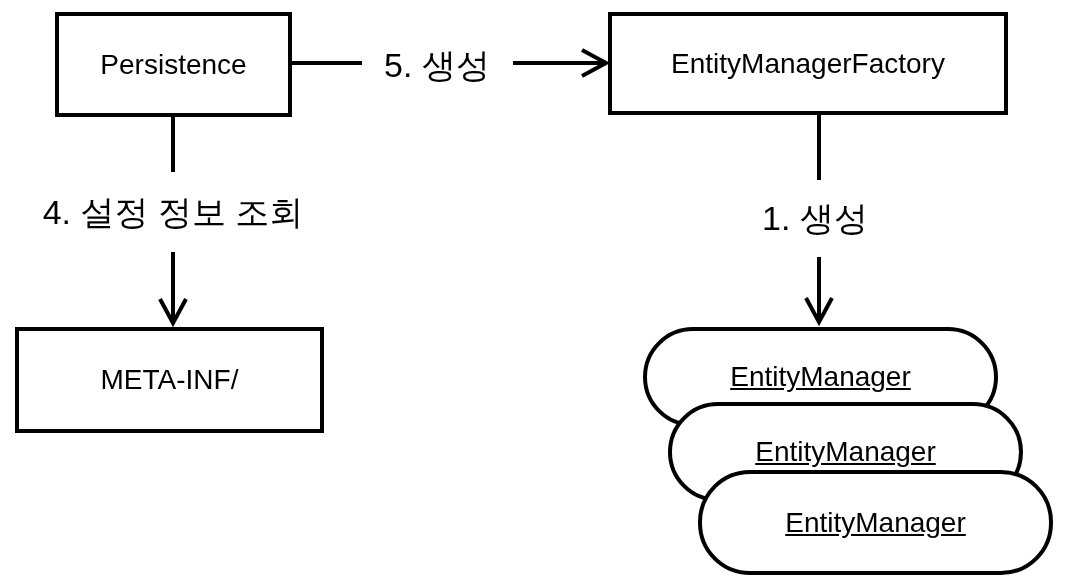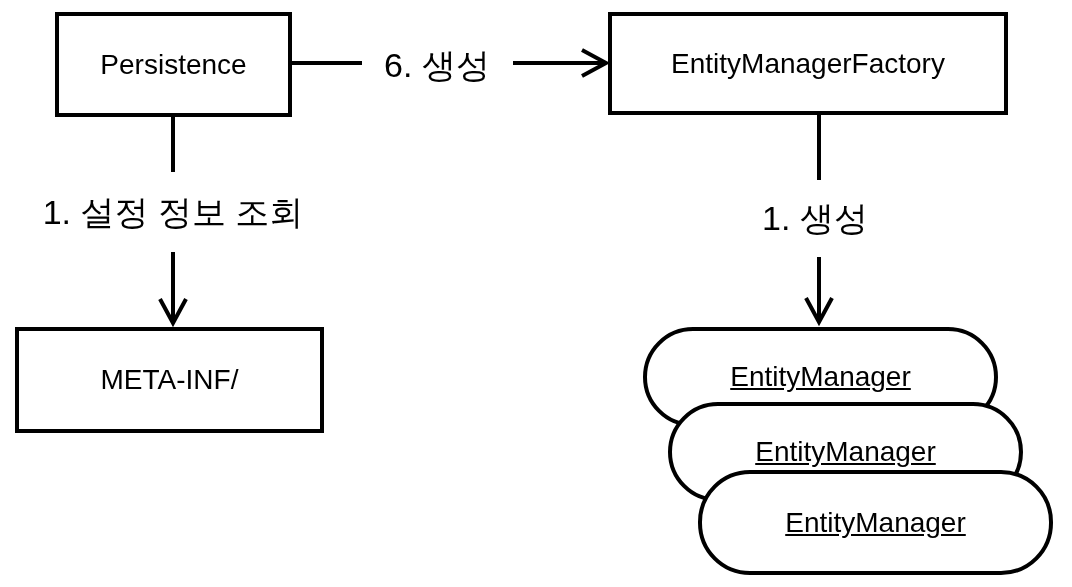--- a/index.html
+++ b/index.html
@@ -106,19 +106,19 @@
   </div>
 
   <div class="node pill pill-2">
     <span>EntityManager</span>
   </div>
 
   <div class="node pill pill-3">
     <span>EntityManager</span>
   </div>
 
-  <div class="edge-label label-step1">1. 설정 정보 조회</div>
+  <div class="edge-label label-step1">4. 설정 정보 조회</div>
 
-  <div class="edge-label label-step2">6. 생성</div>
+  <div class="edge-label label-step2">5. 생성</div>
 
   <div class="edge-label label-step3">1. 생성</div>
 
 </div>
 
 </body></html>

